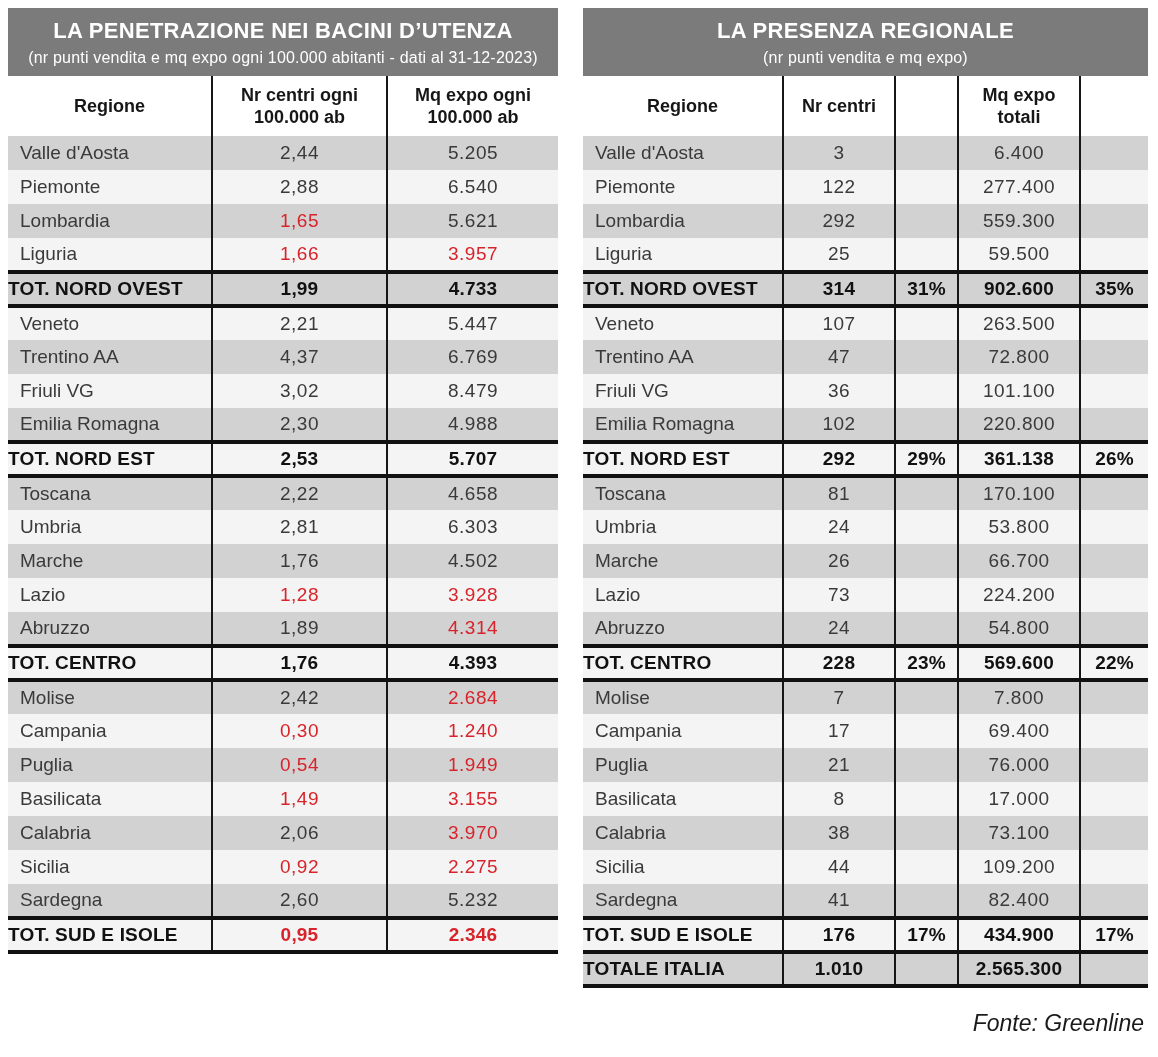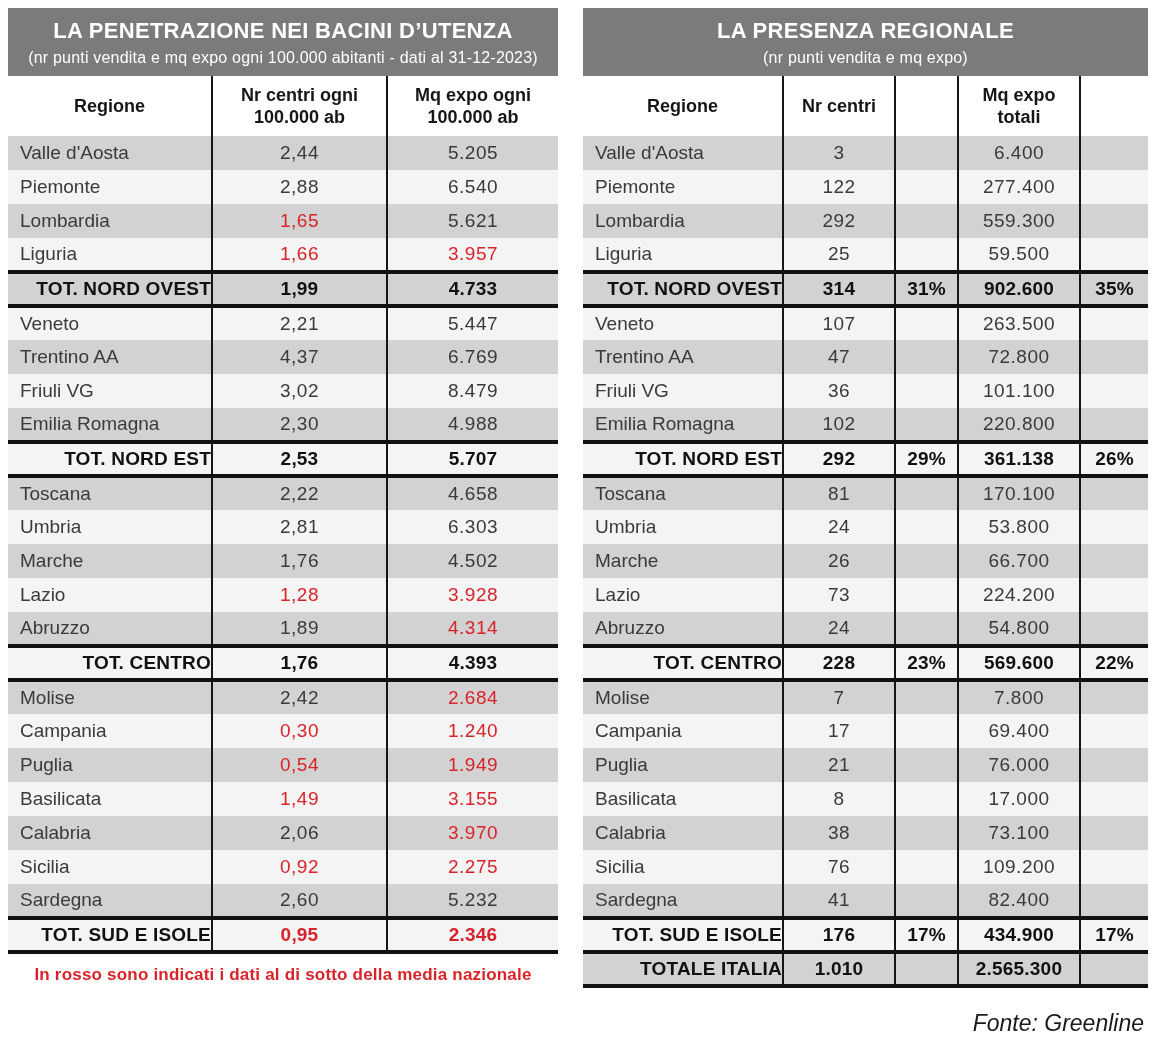--- a/index.html
+++ b/index.html
@@ -30,21 +30,21 @@
     height:34px; font-size:19px; vertical-align:middle; color:#3a3a3a;
     white-space:nowrap; overflow:hidden;
   }
   .col-sep { border-left:2px solid var(--line, #161616); }
   .region  { text-align:left; padding-left:12px; }
   .num     { text-align:center; letter-spacing:.5px; }
   .stripe-a { background:var(--stripe-dark, #d2d2d2); }
   .stripe-b { background:var(--stripe-light, #f4f4f4); }
   tr.total-row { border-top:4px solid #111; border-bottom:4px solid #111; }
   tr.total-row td { font-weight:bold; color:#111; letter-spacing:.2px; }
-  tr.total-row .region { text-align:right; padding-left:13px; }
+  tr.total-row .region { text-align:left; padding-left:0; }
   .red { color:var(--red, #d8232a) !important; }
 
   .footnote {
     margin-top:11px; text-align:center; font-size:17px; font-weight:bold;
     color:var(--red, #d8232a); letter-spacing:.2px;
   }
   .source {
     margin-top:22px; text-align:right; font-style:italic;
     font-size:23px; color:#1a1a1a; padding-right:4px;
   }
@@ -186,21 +186,20 @@
           <td class="col-sep num">2,60</td>
           <td class="col-sep num">5.232</td>
         </tr>
         <tr class="stripe-b total-row">
           <td class="region">TOT. SUD E ISOLE</td>
           <td class="col-sep num red">0,95</td>
           <td class="col-sep num red">2.346</td>
         </tr>
       </tbody>
   </table>
-  <div class="footnote">In rosso sono indicati i dati al di sotto della media nazionale</div>
 </div>
 
 <div class="tbl-wrap" id="right-wrap">
   <div class="band">
     <div class="band-title">LA PRESENZA REGIONALE</div>
     <div class="band-sub">(nr punti vendita e mq expo)</div>
   </div>
   <table>
     <colgroup>
       <col style="width:200px">
@@ -361,21 +360,21 @@
         </tr>
         <tr class="stripe-a">
           <td class="region">Calabria</td>
           <td class="col-sep num">38</td>
           <td class="col-sep num"></td>
           <td class="col-sep num">73.100</td>
           <td class="col-sep num"></td>
         </tr>
         <tr class="stripe-b">
           <td class="region">Sicilia</td>
-          <td class="col-sep num">76</td>
+          <td class="col-sep num">44</td>
           <td class="col-sep num"></td>
           <td class="col-sep num">109.200</td>
           <td class="col-sep num"></td>
         </tr>
         <tr class="stripe-a">
           <td class="region">Sardegna</td>
           <td class="col-sep num">41</td>
           <td class="col-sep num"></td>
           <td class="col-sep num">82.400</td>
           <td class="col-sep num"></td>

